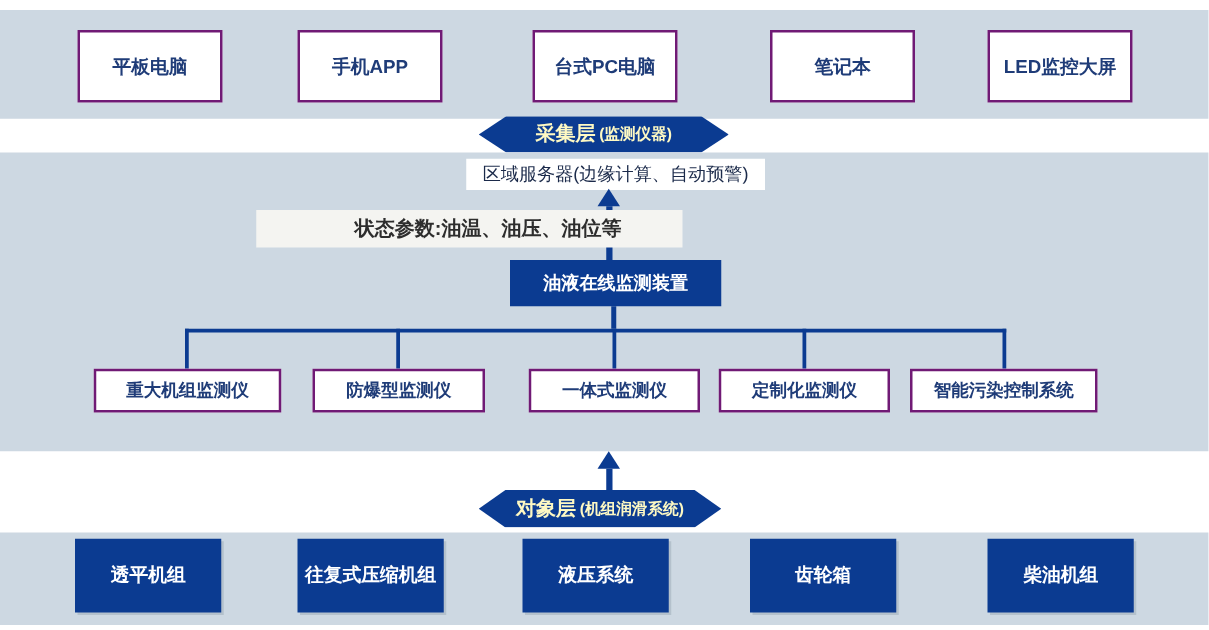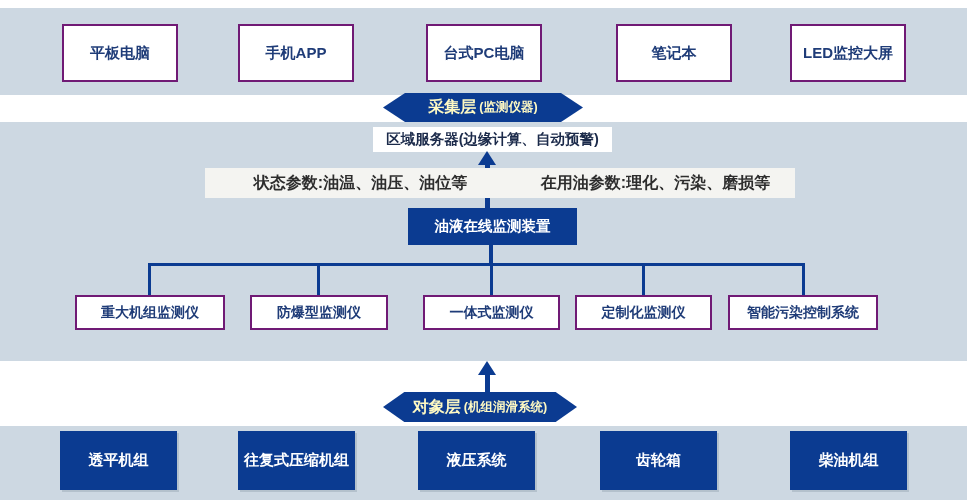--- a/index.html
+++ b/index.html
@@ -34,21 +34,21 @@
     display:flex;align-items:center;justify-content:center;gap:3px;
     clip-path:polygon(11% 0,89% 0,100% 50%,89% 100%,11% 100%,0 50%);
     white-space:nowrap;
   }
   .pill .t1{font-weight:bold;font-size:16px;}
   .pill .t2{font-weight:bold;font-size:12.5px;}
 
   .server-box{
     position:absolute;left:373px;top:127px;width:239px;height:25px;
     background:#ffffff;display:flex;align-items:center;justify-content:center;
-    color:#1b2a4a;font-weight:bold;font-size:14.5px;white-space:nowrap;
+    color:#1b2a4a;font-weight:normal;font-size:14.5px;white-space:nowrap;
   }
 
   .param-label{
     position:absolute;top:168px;height:30px;background:#f4f4f1;
     display:flex;align-items:center;justify-content:center;
     color:#2d2d2d;font-weight:bold;font-size:16px;white-space:nowrap;
   }
 
   .arrow{position:absolute;width:20px;display:flex;flex-direction:column;align-items:center;}
   .arrow .head{
@@ -79,22 +79,21 @@
       <span class="t2">(监测仪器)</span>
   </div>
 
   <div class="server-box">区域服务器(边缘计算、自动预警)</div>
 
   <div class="arrow" style="left:477px;top:151px;height:58px;">
     <div class="head"></div>
     <div class="stem"></div>
   </div>
 
-  <div class="param-label" style="left:205px;width:311px;">状态参数:油温、油压、油位等</div>
-  <div class="param-label" style="left:516px;width:279px;">在用油参数:理化、污染、磨损等</div>
+  <div class="param-label" style="left:205px;width:311px;padding-left:30px;">状态参数:油温、油压、油位等</div>
 
   <div class="dbox" style="left:408px;top:208px;width:169px;height:37px;font-size:14.5px;">油液在线监测装置</div>
 
   <div class="line" style="left:489px;top:245px;width:4px;height:18px;"></div>
   <div class="line" style="left:148px;top:263px;width:657px;height:3px;"></div>
   <div class="line" style="left:148px;top:263px;width:3px;height:32px;"></div>
   <div class="line" style="left:317px;top:263px;width:3px;height:32px;"></div>
   <div class="line" style="left:490px;top:263px;width:3px;height:32px;"></div>
   <div class="line" style="left:642px;top:263px;width:3px;height:32px;"></div>
   <div class="line" style="left:802px;top:263px;width:3px;height:32px;"></div>

